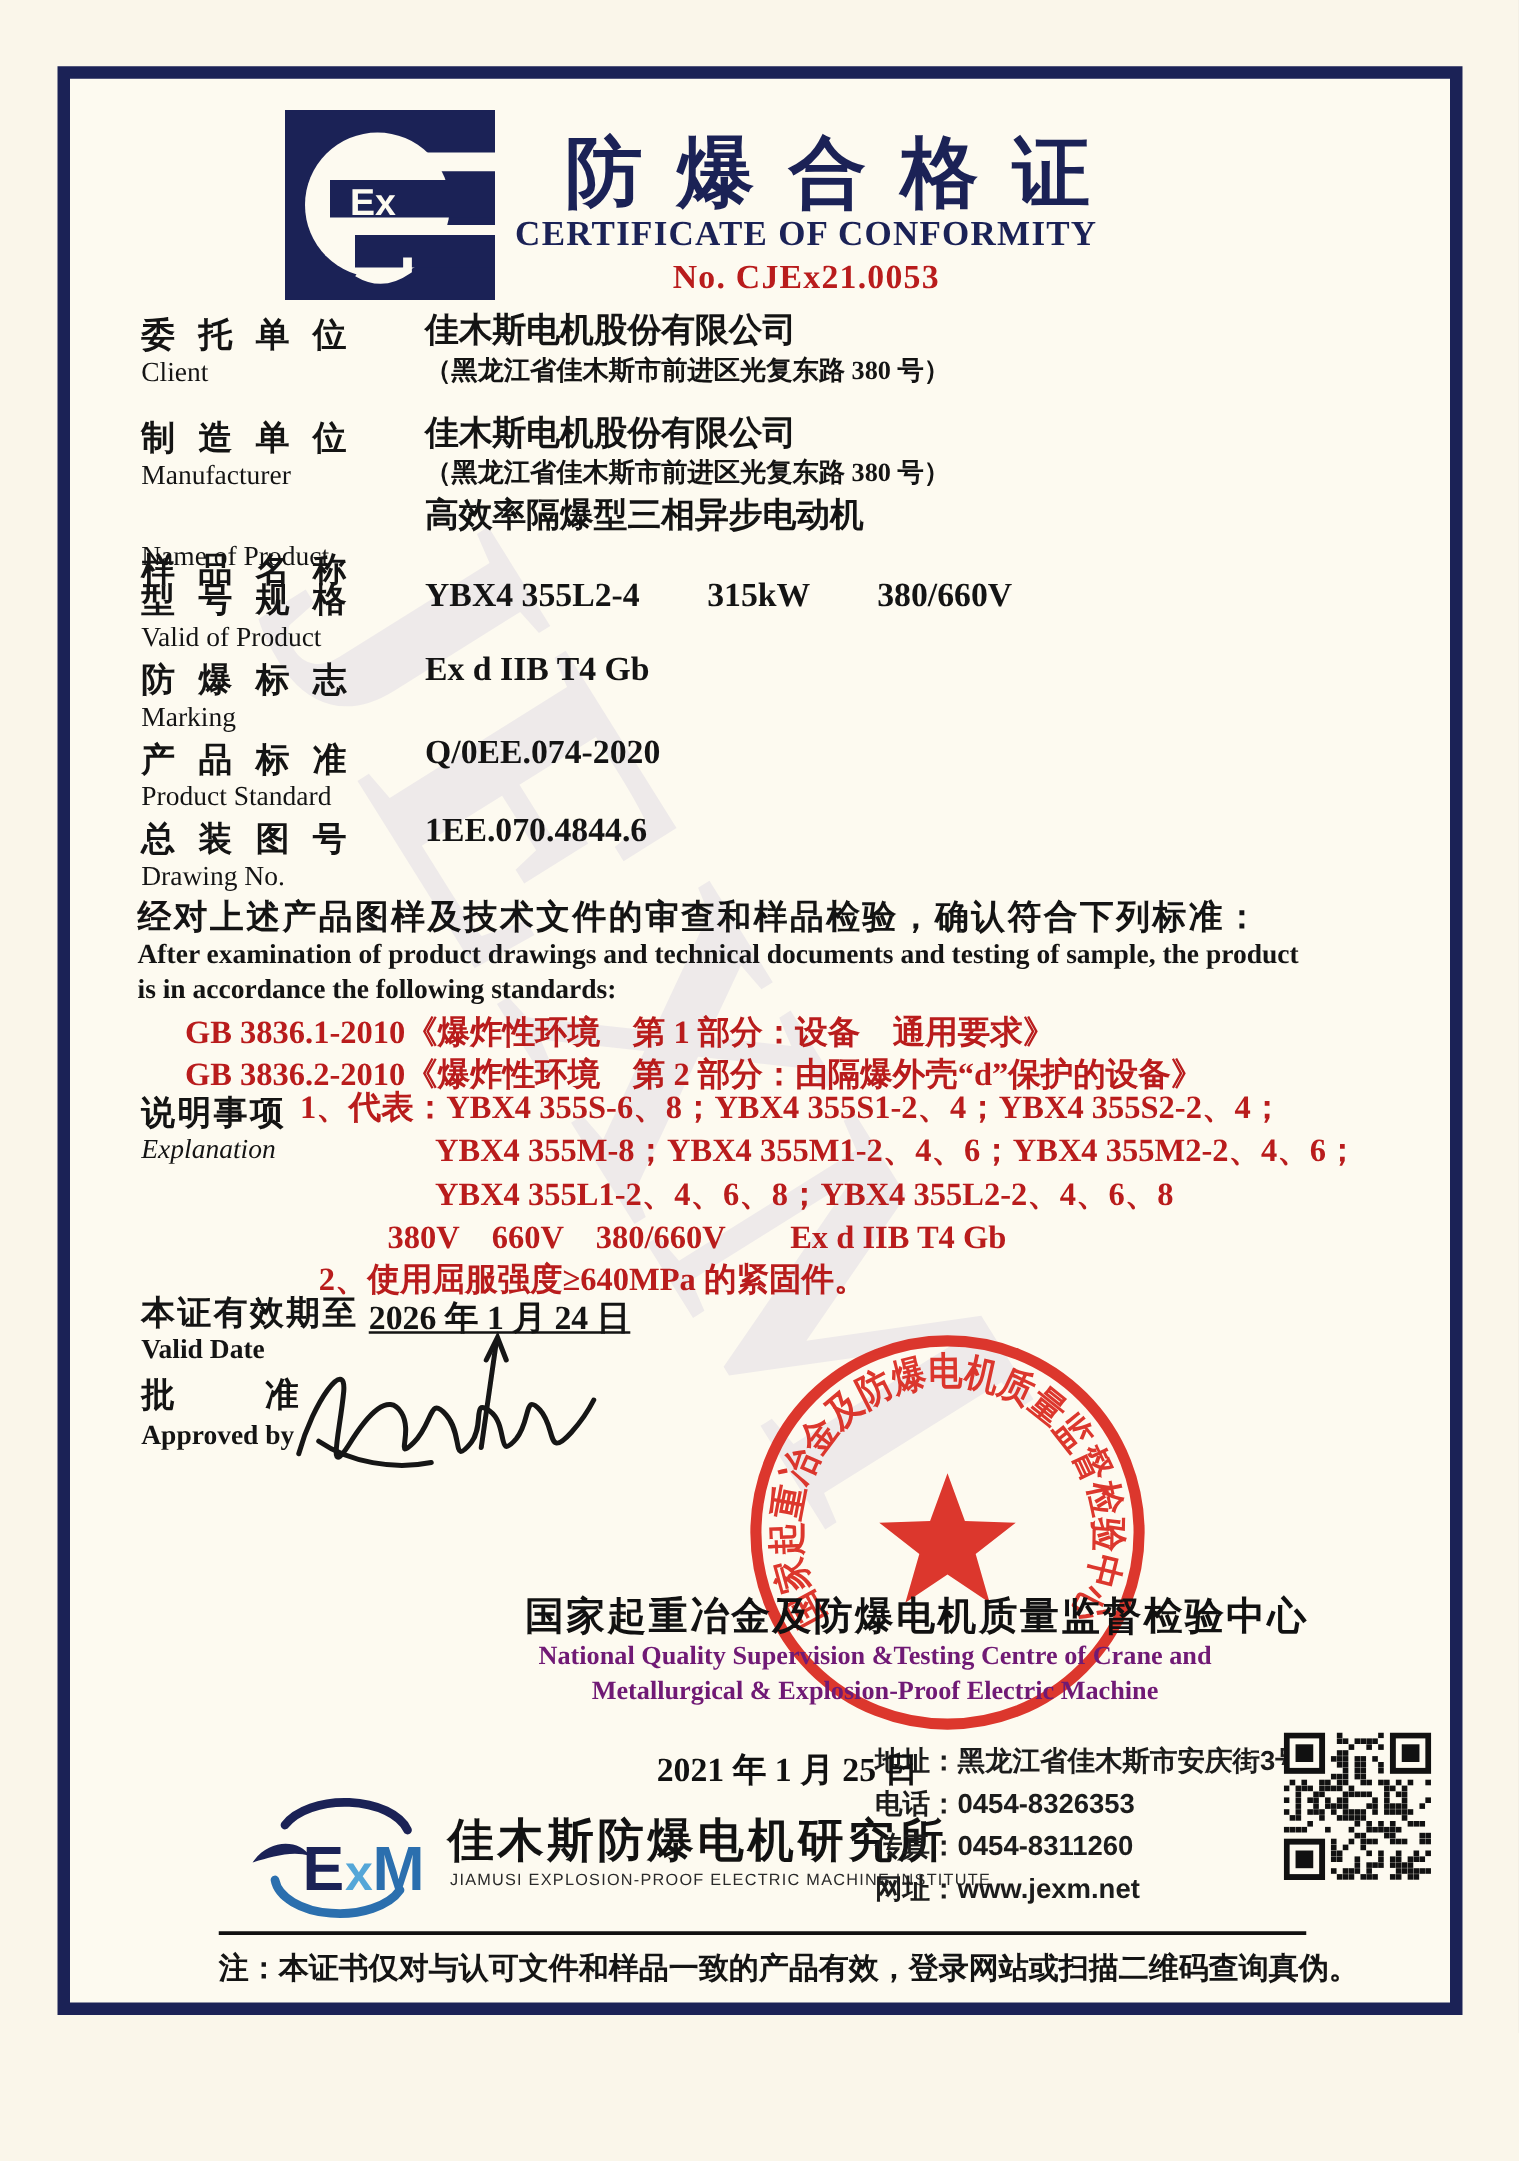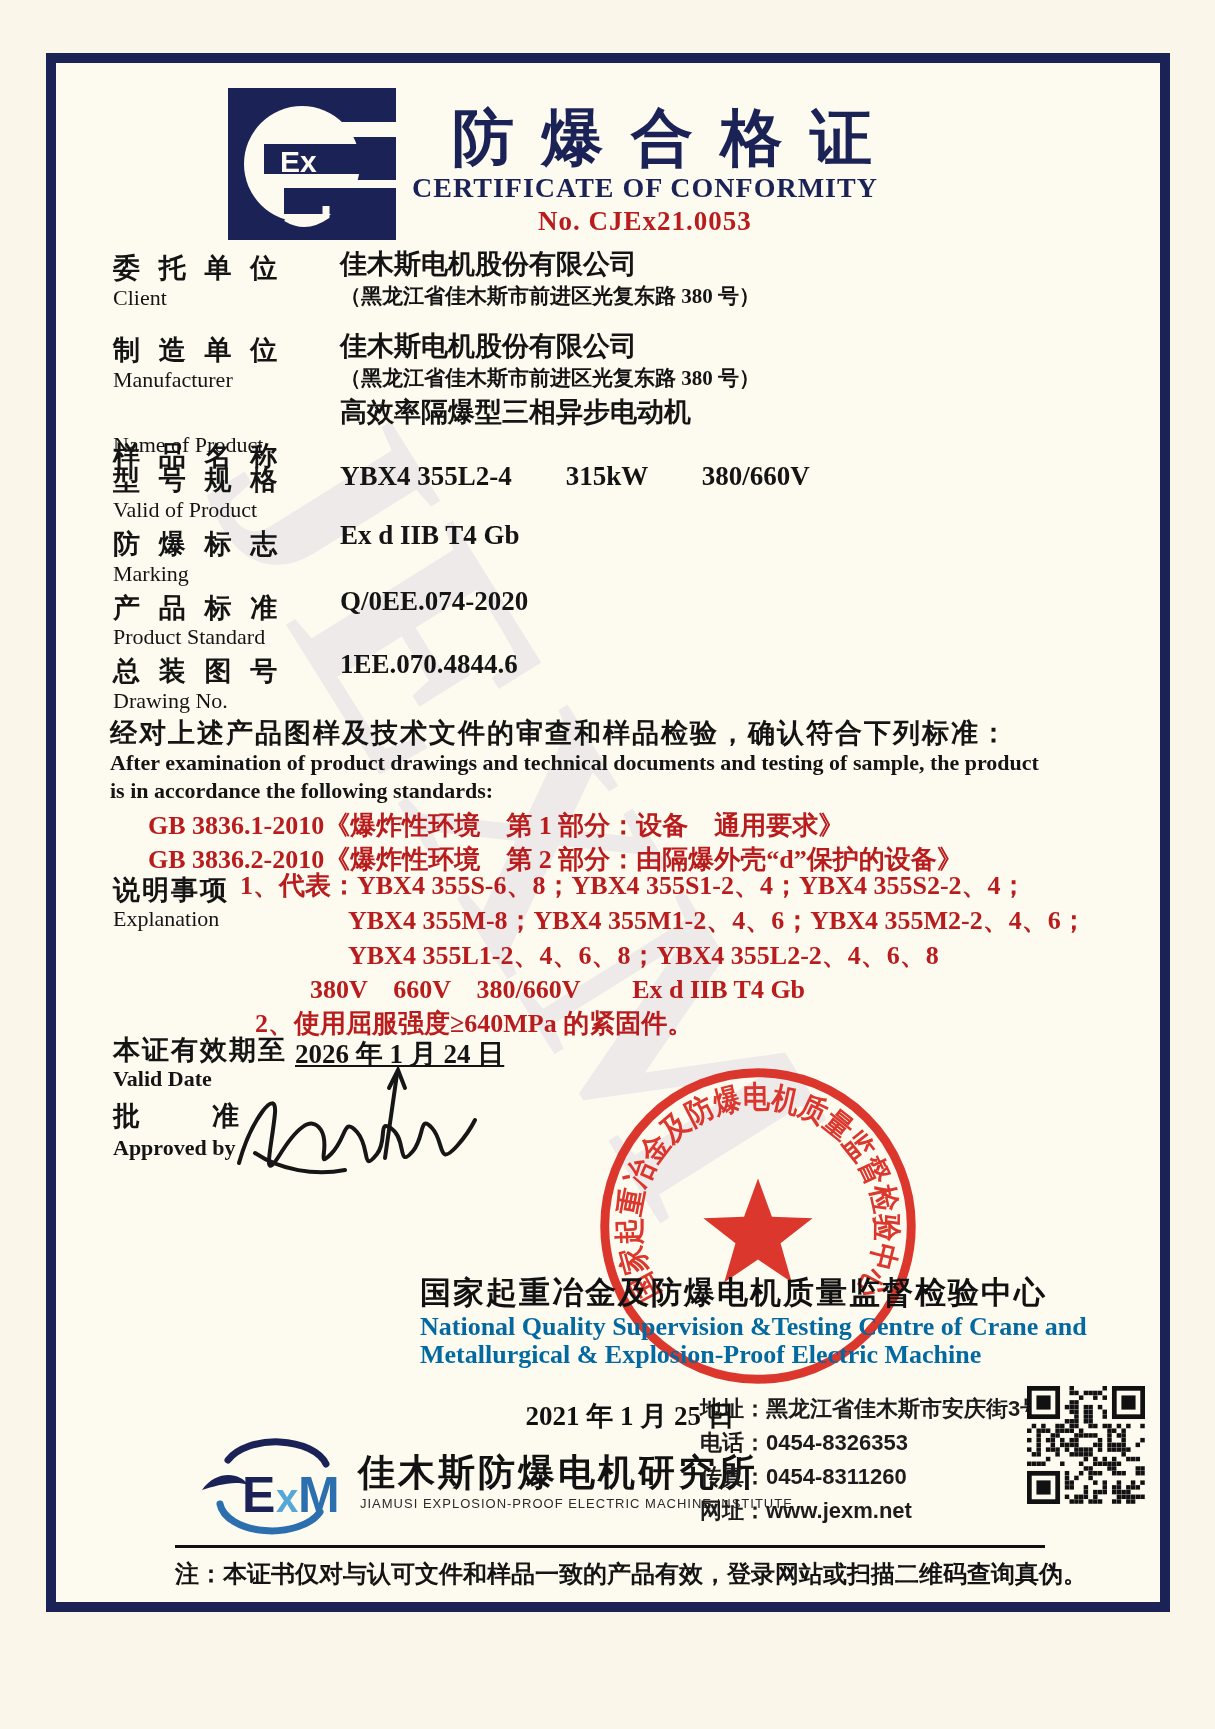--- a/index.html
+++ b/index.html
@@ -14,21 +14,21 @@
   .title-en{font-size:28px;font-weight:bold;color:#1b2256;letter-spacing:1px;text-align:center;}
   .cert-no{font-size:27px;font-weight:bold;color:#b91c1c;text-align:center;letter-spacing:1px;}
   .lab-cn{font-size:27px;font-weight:bold;color:#141414;letter-spacing:6px;white-space:nowrap;}
   .lab-en{font-size:22px;color:#141414;white-space:nowrap;}
   .val{font-size:27px;font-weight:bold;color:#141414;white-space:nowrap;}
   .sub{font-size:21px;font-weight:bold;color:#141414;white-space:nowrap;}
   .stmt-cn{font-size:27px;font-weight:bold;color:#141414;letter-spacing:2px;white-space:nowrap;}
   .stmt-en{font-size:22px;font-weight:bold;color:#141414;white-space:nowrap;}
   .std{font-size:26px;font-weight:bold;color:#b91c1c;white-space:nowrap;}
   .auth-cn{font-size:31px;font-weight:bold;color:#111;text-align:center;letter-spacing:2px;white-space:nowrap;}
-  .auth-en{font-size:26px;font-weight:bold;color:#0369a1;text-align:center;white-space:nowrap;}
+  .auth-en{font-size:21px;font-weight:bold;color:#701a75;text-align:center;white-space:nowrap;}
   .auth-date{font-size:27px;font-weight:bold;color:#111;text-align:center;white-space:nowrap;}
   .inst-cn{font-size:37px;font-weight:bold;color:#121212;letter-spacing:3px;white-space:nowrap;font-family:"Liberation Sans","DejaVu Sans",sans-serif;}
   .inst-en{font-size:13px;color:#2a2a2a;letter-spacing:1px;white-space:nowrap;font-family:"Liberation Sans","DejaVu Sans",sans-serif;}
   .contact{font-size:22px;font-weight:bold;color:#1c1c1c;line-height:34px;white-space:nowrap;font-family:"Liberation Sans","DejaVu Sans",sans-serif;}
   .hr{position:absolute;left:175px;top:1545px;width:870px;height:3px;background:#111;}
   .note{font-size:24px;font-weight:bold;color:#141414;text-align:center;white-space:nowrap;}
   .z1{z-index:1;} .z2{z-index:2;} .z3{z-index:3;}
 </style>
 </head>
 <body>
@@ -84,21 +84,21 @@
   <div class="abs z1 lab-en" style="left:113px;top:688px;">Drawing No.</div>
   <div class="abs z1 val" style="left:340px;top:649px;">1EE.070.4844.6</div>
 
   <div class="abs z1 stmt-cn" style="left:110px;top:715px;">经对上述产品图样及技术文件的审查和样品检验，确认符合下列标准：</div>
   <div class="abs z1 stmt-en" style="left:110px;top:750px;">After examination of product drawings and technical documents and testing of sample, the product</div>
   <div class="abs z1 stmt-en" style="left:110px;top:778px;">is in accordance the following standards:</div>
   <div class="abs z1 std" style="left:148px;top:808px;">GB 3836.1-2010《爆炸性环境　第 1 部分：设备　通用要求》</div>
   <div class="abs z1 std" style="left:148px;top:842px;">GB 3836.2-2010《爆炸性环境　第 2 部分：由隔爆外壳“d”保护的设备》</div>
 
   <div class="abs z1 lab-cn" style="left:113px;top:872px;letter-spacing:2px;">说明事项</div>
-  <div class="abs z1 lab-en" style="left:113px;top:906px;">Explanation</div>
+  <div class="abs z1 lab-en" style="left:113px;top:906px;font-style:italic;">Explanation</div>
   <div class="abs z1 std" style="left:240px;top:868px;">1、代表：YBX4 355S-6、8；YBX4 355S1-2、4；YBX4 355S2-2、4；</div>
   <div class="abs z1 std" style="left:348px;top:903px;">YBX4 355M-8；YBX4 355M1-2、4、6；YBX4 355M2-2、4、6；</div>
   <div class="abs z1 std" style="left:348px;top:938px;">YBX4 355L1-2、4、6、8；YBX4 355L2-2、4、6、8</div>
   <div class="abs z1 std" style="left:310px;top:972px;">380V　660V　380/660V　　Ex d IIB T4 Gb</div>
   <div class="abs z1 std" style="left:255px;top:1006px;">2、使用屈服强度≥640MPa 的紧固件。</div>
 
   <div class="abs z1 lab-cn" style="left:113px;top:1032px;letter-spacing:2px;">本证有效期至</div>
   <div class="abs z1 lab-en" style="left:113px;top:1066px;font-weight:bold;">Valid Date</div>
   <div class="abs z1 val" style="left:295px;top:1036px;text-decoration:underline;">2026 年 1 月 24 日</div>
 

